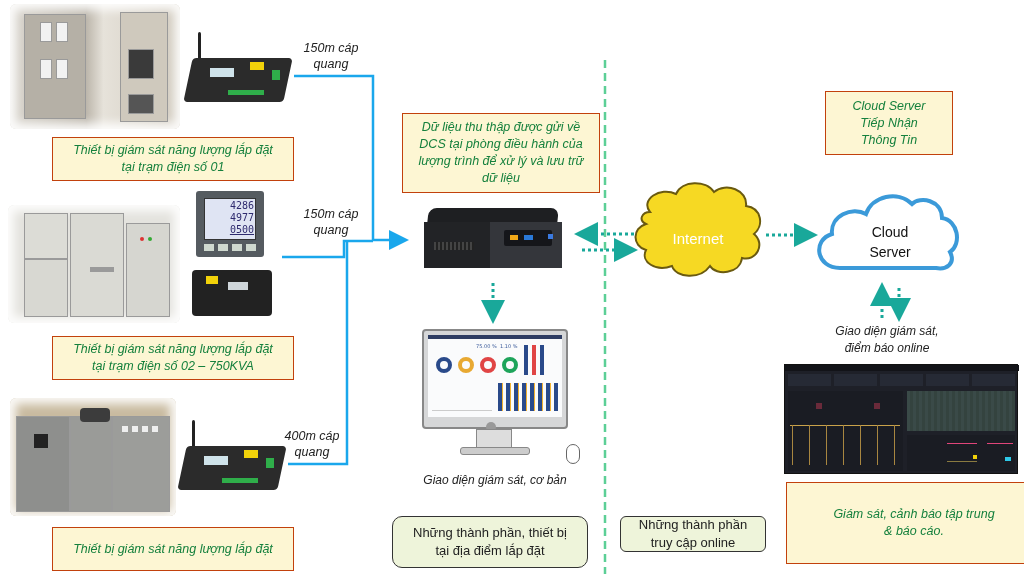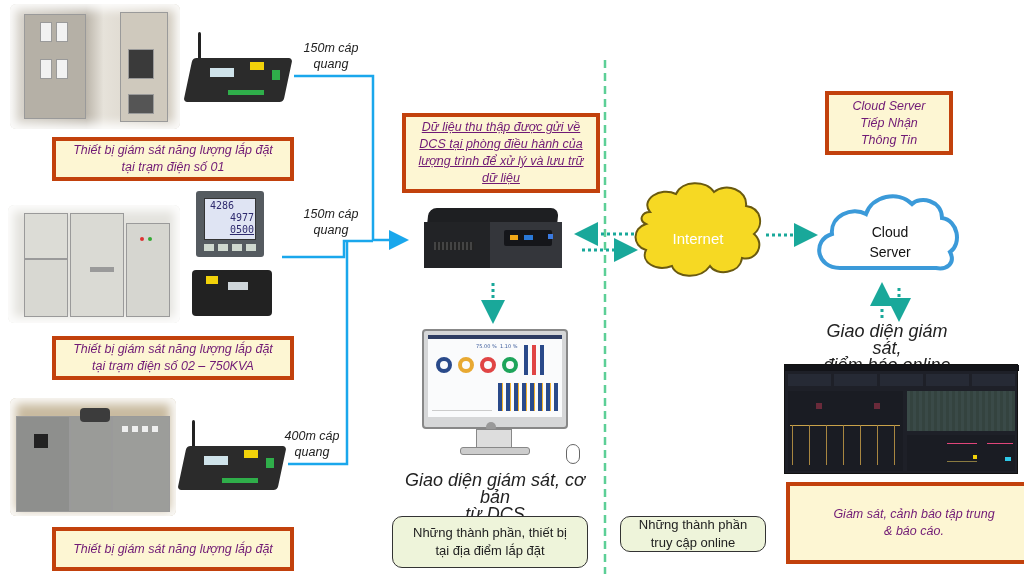--- a/index.html
+++ b/index.html
@@ -1,35 +1,35 @@
 <!DOCTYPE html>
 <html><head>
 <meta charset="utf-8">
 <style>
   * { box-sizing: border-box; margin: 0; padding: 0; }
   html, body { width: 1024px; height: 574px; background: #ffffff; overflow: hidden; }
   body { position: relative; font-family: "DejaVu Sans", sans-serif; color: #222; }
   .note {
-    position: absolute; background: #fdf6d3; border: 4px solid #c2410c;
-    font-style: italic; text-align: center; font-size: 12.5px; line-height: 17px; color: #701a75;
+    position: absolute; background: #fdf6d3; border: 1px solid #c2410c;
+    font-style: italic; text-align: center; font-size: 12.5px; line-height: 17px; color: #15803d;
     display: flex; flex-direction: column; justify-content: center; align-items: center;
     font-family: "Liberation Sans", sans-serif;
   }
   .group-box {
     position: absolute; background: #eef4da; border: 1.5px solid #333; border-radius: 10px;
     text-align: center; font-size: 13px; line-height: 18px; color: #222;
     display: flex; flex-direction: column; justify-content: center; align-items: center;
     font-family: "Liberation Sans", sans-serif;
   }
   .cable-label {
     position: absolute; font-style: italic; font-size: 12.5px; line-height: 16px;
     text-align: center; color: #222; font-family: "Liberation Sans", sans-serif;
   }
   .caption {
-    position: absolute; font-style: italic; font-size: 18px; line-height: 17px;
+    position: absolute; font-style: italic; font-size: 12px; line-height: 17px;
     text-align: center; color: #222; font-family: "Liberation Sans", sans-serif;
   }
   
   .cabinet-photo {
     position: absolute; border-radius: 6px; overflow: hidden;
     box-shadow: 0 0 10px 6px rgba(255,255,255,0.9) inset;
   }
   .panel { position: absolute; border: 1px solid #9a9a9a; }
   .device { position: absolute; }
   svg { position: absolute; left: 0; top: 0; overflow: visible; }
@@ -104,21 +104,21 @@
   <div class="panel" style="left:16px;top:8px;width:44px;height:46px;background:#dcdcd6;"></div>
   <div class="panel" style="left:16px;top:54px;width:44px;height:58px;background:#d8d8d2;"></div>
   <div class="panel" style="left:62px;top:8px;width:54px;height:104px;background:#dadad4;"></div>
   <div class="panel" style="left:118px;top:18px;width:44px;height:94px;background:#d6d6d0;"></div>
   <div style="position:absolute;left:82px;top:62px;width:24px;height:5px;background:#9a9a9a;"></div>
   <div style="position:absolute;left:132px;top:32px;width:4px;height:4px;border-radius:50%;background:#d33;"></div>
   <div style="position:absolute;left:140px;top:32px;width:4px;height:4px;border-radius:50%;background:#3a3;"></div>
 </div>
 <div class="device" style="left:196px; top:191px; width:68px; height:66px; background:#555b60; border-radius:3px;">
   <div style="position:absolute;left:8px;top:7px;width:52px;height:42px;background:#dfe4f3;border:1px solid #333;"></div>
-  <div style="position:absolute;left:14px;top:9px;width:44px;font-family:'DejaVu Sans Mono',monospace;font-size:10px;line-height:12px;color:#2e2a6e;">4286</div>
+  <div style="position:absolute;left:14px;top:9px;width:44px;font-family:'DejaVu Sans Mono',monospace;font-size:10px;line-height:12px;color:#2e2a6e;text-align:right;">4286</div>
   <div style="position:absolute;left:14px;top:21px;width:44px;font-family:'DejaVu Sans Mono',monospace;font-size:10px;line-height:12px;color:#2e2a6e;text-align:right;">4977</div>
   <div style="position:absolute;left:14px;top:33px;width:44px;font-family:'DejaVu Sans Mono',monospace;font-size:10px;line-height:12px;color:#2e2a6e;text-align:right;text-decoration:underline;">0500</div>
   <div style="position:absolute;left:8px;top:53px;width:52px;height:7px;background:repeating-linear-gradient(90deg,#cfd9cf 0 10px,transparent 10px 14px);"></div>
 </div>
 <div class="device" style="left:192px; top:262px; width:84px; height:58px;">
   <div style="position:absolute;left:0;top:8px;width:80px;height:46px;background:#222;border-radius:4px;"></div>
   <div style="position:absolute;left:14px;top:14px;width:12px;height:8px;background:#f2d20a;"></div>
   <div style="position:absolute;left:36px;top:20px;width:20px;height:8px;background:#cfd6da;"></div>
 </div>
 <div class="cable-label" style="left:296px; top:206px; width:70px;">
@@ -147,21 +147,21 @@
   <div style="position:absolute;left:40px;top:42px;width:36px;height:5px;background:#2fae4a;"></div>
 </div>
 <div class="cable-label" style="left:276px; top:428px; width:72px;">
   <div>400m cáp</div>
   <div>quang</div>
 </div>
 <div class="note" style="left:52px; top:527px; width:242px; height:44px;">
   <div>Thiết bị giám sát năng lượng lắp đặt</div>
 </div>
 
-<div class="note" style="left:402px; top:113px; width:198px; height:80px;text-decoration:underline;">
+<div class="note" style="left:402px; top:113px; width:198px; height:80px;">
   <div>Dữ liệu thu thập được gửi về</div>
   <div>DCS tại phòng điều hành của</div>
   <div>lượng trình để xử lý và lưu trữ</div>
   <div>dữ liệu</div>
 </div>
 <div class="device" style="left:420px; top:208px; width:150px; height:70px;">
   <div style="position:absolute;left:8px;top:0;width:130px;height:16px;background:#1e1f22;border-radius:8px 8px 2px 2px;transform:skewX(-6deg);"></div>
   <div style="position:absolute;left:4px;top:14px;width:66px;height:46px;background:#222326;"></div>
   <div style="position:absolute;left:70px;top:14px;width:72px;height:46px;background:#34363b;"></div>
   <div style="position:absolute;left:84px;top:22px;width:48px;height:16px;background:#15161a;border-radius:2px;"></div>
@@ -185,21 +185,20 @@
     <div style="position:absolute;left:4px;top:48px;width:60px;height:28px;border-bottom:1px solid #ccc;"></div>
     <div style="position:absolute;left:70px;top:48px;width:60px;height:28px;background:repeating-linear-gradient(90deg,#2a4a8a 0 4px,#f0b030 4px 5px,transparent 5px 8px);"></div>
   </div>
   <div style="position:absolute;left:66px;top:93px;width:10px;height:10px;border-radius:50%;background:#999;"></div>
   <div style="position:absolute;left:56px;top:100px;width:36px;height:20px;background:#ddd;border:1px solid #888;"></div>
   <div style="position:absolute;left:40px;top:118px;width:70px;height:8px;background:#ccc;border:1px solid #888;border-radius:3px;"></div>
   <div style="position:absolute;left:146px;top:115px;width:14px;height:20px;border:1.5px solid #666;border-radius:7px;"></div>
 </div>
 <div class="caption" style="left:405px; top:472px; width:180px;">
   <div>Giao diện giám sát, cơ bản</div>
-  <div>từ DCS</div>
 </div>
 
 <div style="position:absolute;left:658px;top:230px;width:80px;text-align:center;color:#ffffff;font-size:15px;font-family:'Liberation Sans',sans-serif;">Internet</div>
 
 <div class="note" style="left:825px; top:91px; width:128px; height:64px;">
   <div>Cloud Server</div>
   <div>Tiếp Nhận</div>
   <div>Thông Tin</div>
 </div>
 <div style="position:absolute;left:845px;top:222px;width:90px;text-align:center;font-weight:normal;font-size:14px;line-height:20px;color:#111;font-family:'Liberation Sans',sans-serif;">
@@ -232,16 +231,16 @@
 
 <div class="note" style="left:786px; top:482px; width:256px; height:82px;">
   <div>Giám sát, cảnh báo tập trung</div>
   <div>&amp; báo cáo.</div>
 </div>
 
 <div class="group-box" style="left:392px; top:516px; width:196px; height:52px;">
   <div>Những thành phần, thiết bị</div>
   <div>tại địa điểm lắp đặt</div>
 </div>
-<div class="group-box" style="left:620px; top:516px; width:146px; height:36px;">
+<div class="group-box" style="left:620px; top:516px; width:146px; height:36px;border-radius:6px;">
   <div>Những thành phần</div>
   <div>truy cập online</div>
 </div>
 
 </body></html>

